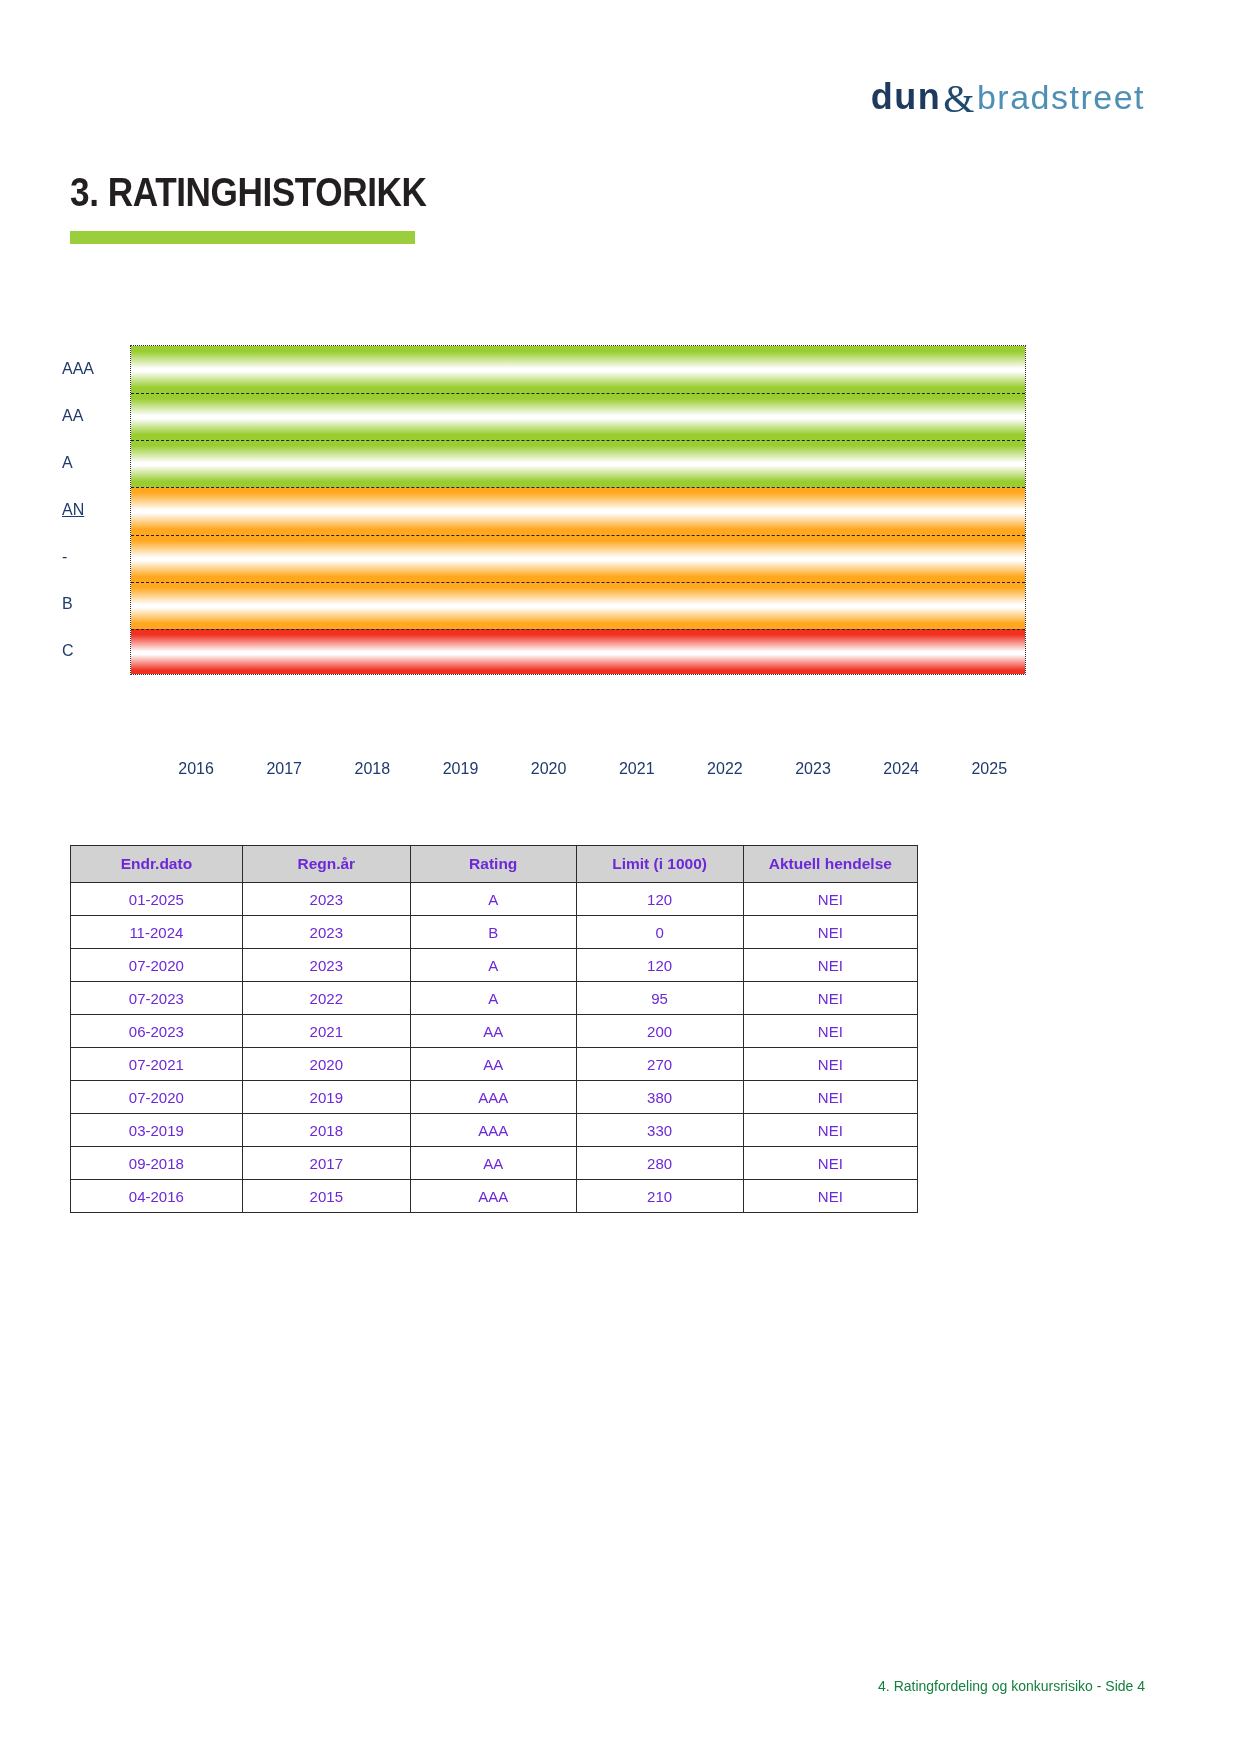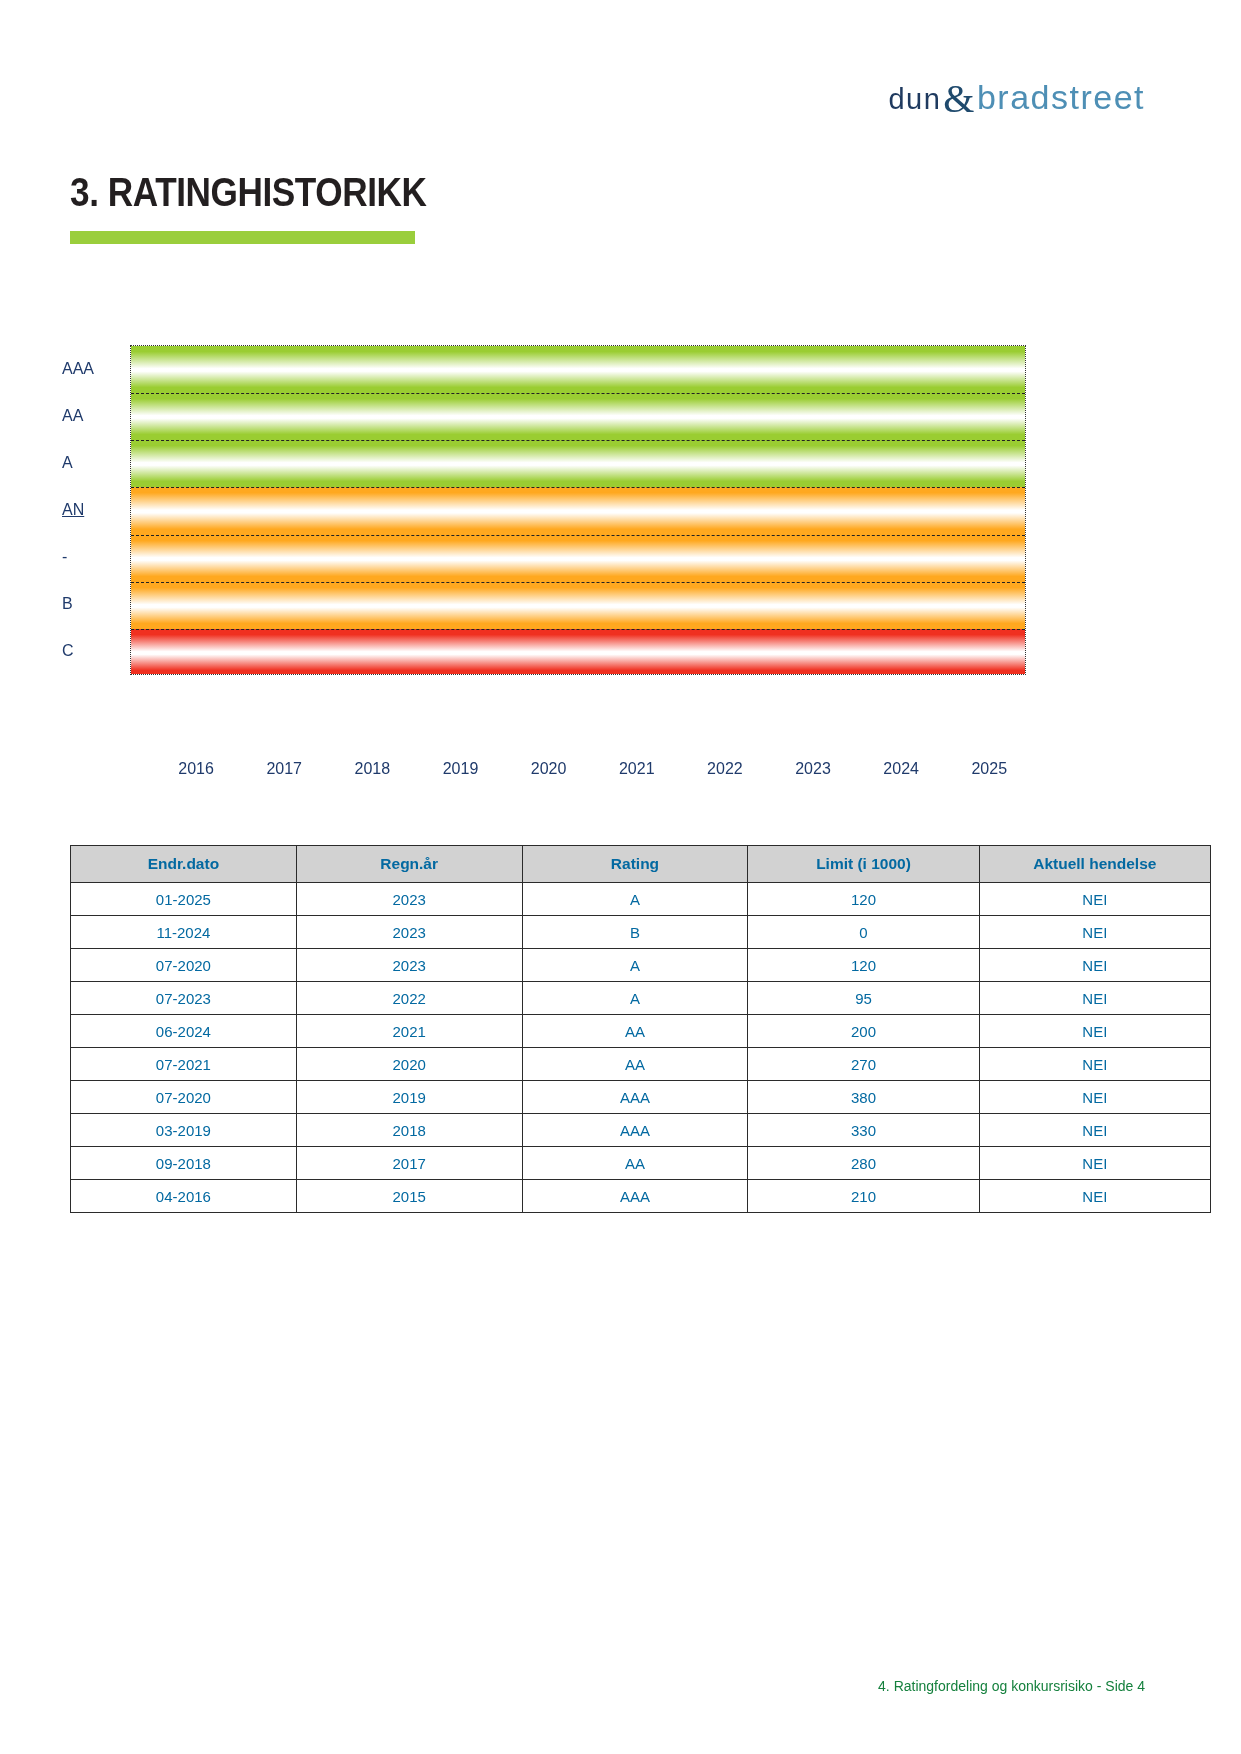--- a/index.html
+++ b/index.html
@@ -12,21 +12,21 @@
   }
 
   
   .logo{
     position:absolute; top:72px; right:96px;
     display:flex; align-items:baseline;
     letter-spacing:.5px;
   }
   .logo .dun{
     font-family:"Liberation Sans", sans-serif;
-    font-size:29px; color:#1f3a5f; font-weight:400; letter-spacing:1.5px;
+    font-size:36px; color:#1f3a5f; font-weight:700; letter-spacing:1.5px;
   }
   .logo .amp{
     font-family:"Liberation Serif", serif;
     font-size:40px; color:#1f4a6d; font-weight:400;
     margin:0 2px; position:relative; top:3px;
   }
   .logo .brad{
     font-family:"Liberation Sans", sans-serif;
     font-size:34px; color:#4e8fb5; font-weight:400; letter-spacing:1.5px;
   }
@@ -81,23 +81,23 @@
   .xlabel{
     position:absolute;
     font-size:16px; color:#1f3a6b;
     transform:translateX(-50%);
     white-space:nowrap;
   }
 
   
   .tbl{
     position:absolute; left:70px; top:845px;
-    width:1141px;
+    width:848px;
     border-collapse:collapse;
-    font-size:15px; color:#0369a1;padding-left:40px;
+    font-size:15px; color:#6d28d9;padding-left:40px;
   }
   .tbl th,.tbl td{
     border:1px solid #2b2b2b;
     text-align:center;
     padding:6px 4px;
     height:20px;
   }
   .tbl th{
     background:#d2d2d2;
     font-weight:bold;
@@ -216,21 +216,21 @@
         <td class="col-4">NEI</td>
       </tr>
       <tr>
         <td class="col-0">07-2023</td>
         <td class="col-1">2022</td>
         <td class="col-2">A</td>
         <td class="col-3">95</td>
         <td class="col-4">NEI</td>
       </tr>
       <tr>
-        <td class="col-0">06-2024</td>
+        <td class="col-0">06-2023</td>
         <td class="col-1">2021</td>
         <td class="col-2">AA</td>
         <td class="col-3">200</td>
         <td class="col-4">NEI</td>
       </tr>
       <tr>
         <td class="col-0">07-2021</td>
         <td class="col-1">2020</td>
         <td class="col-2">AA</td>
         <td class="col-3">270</td>

